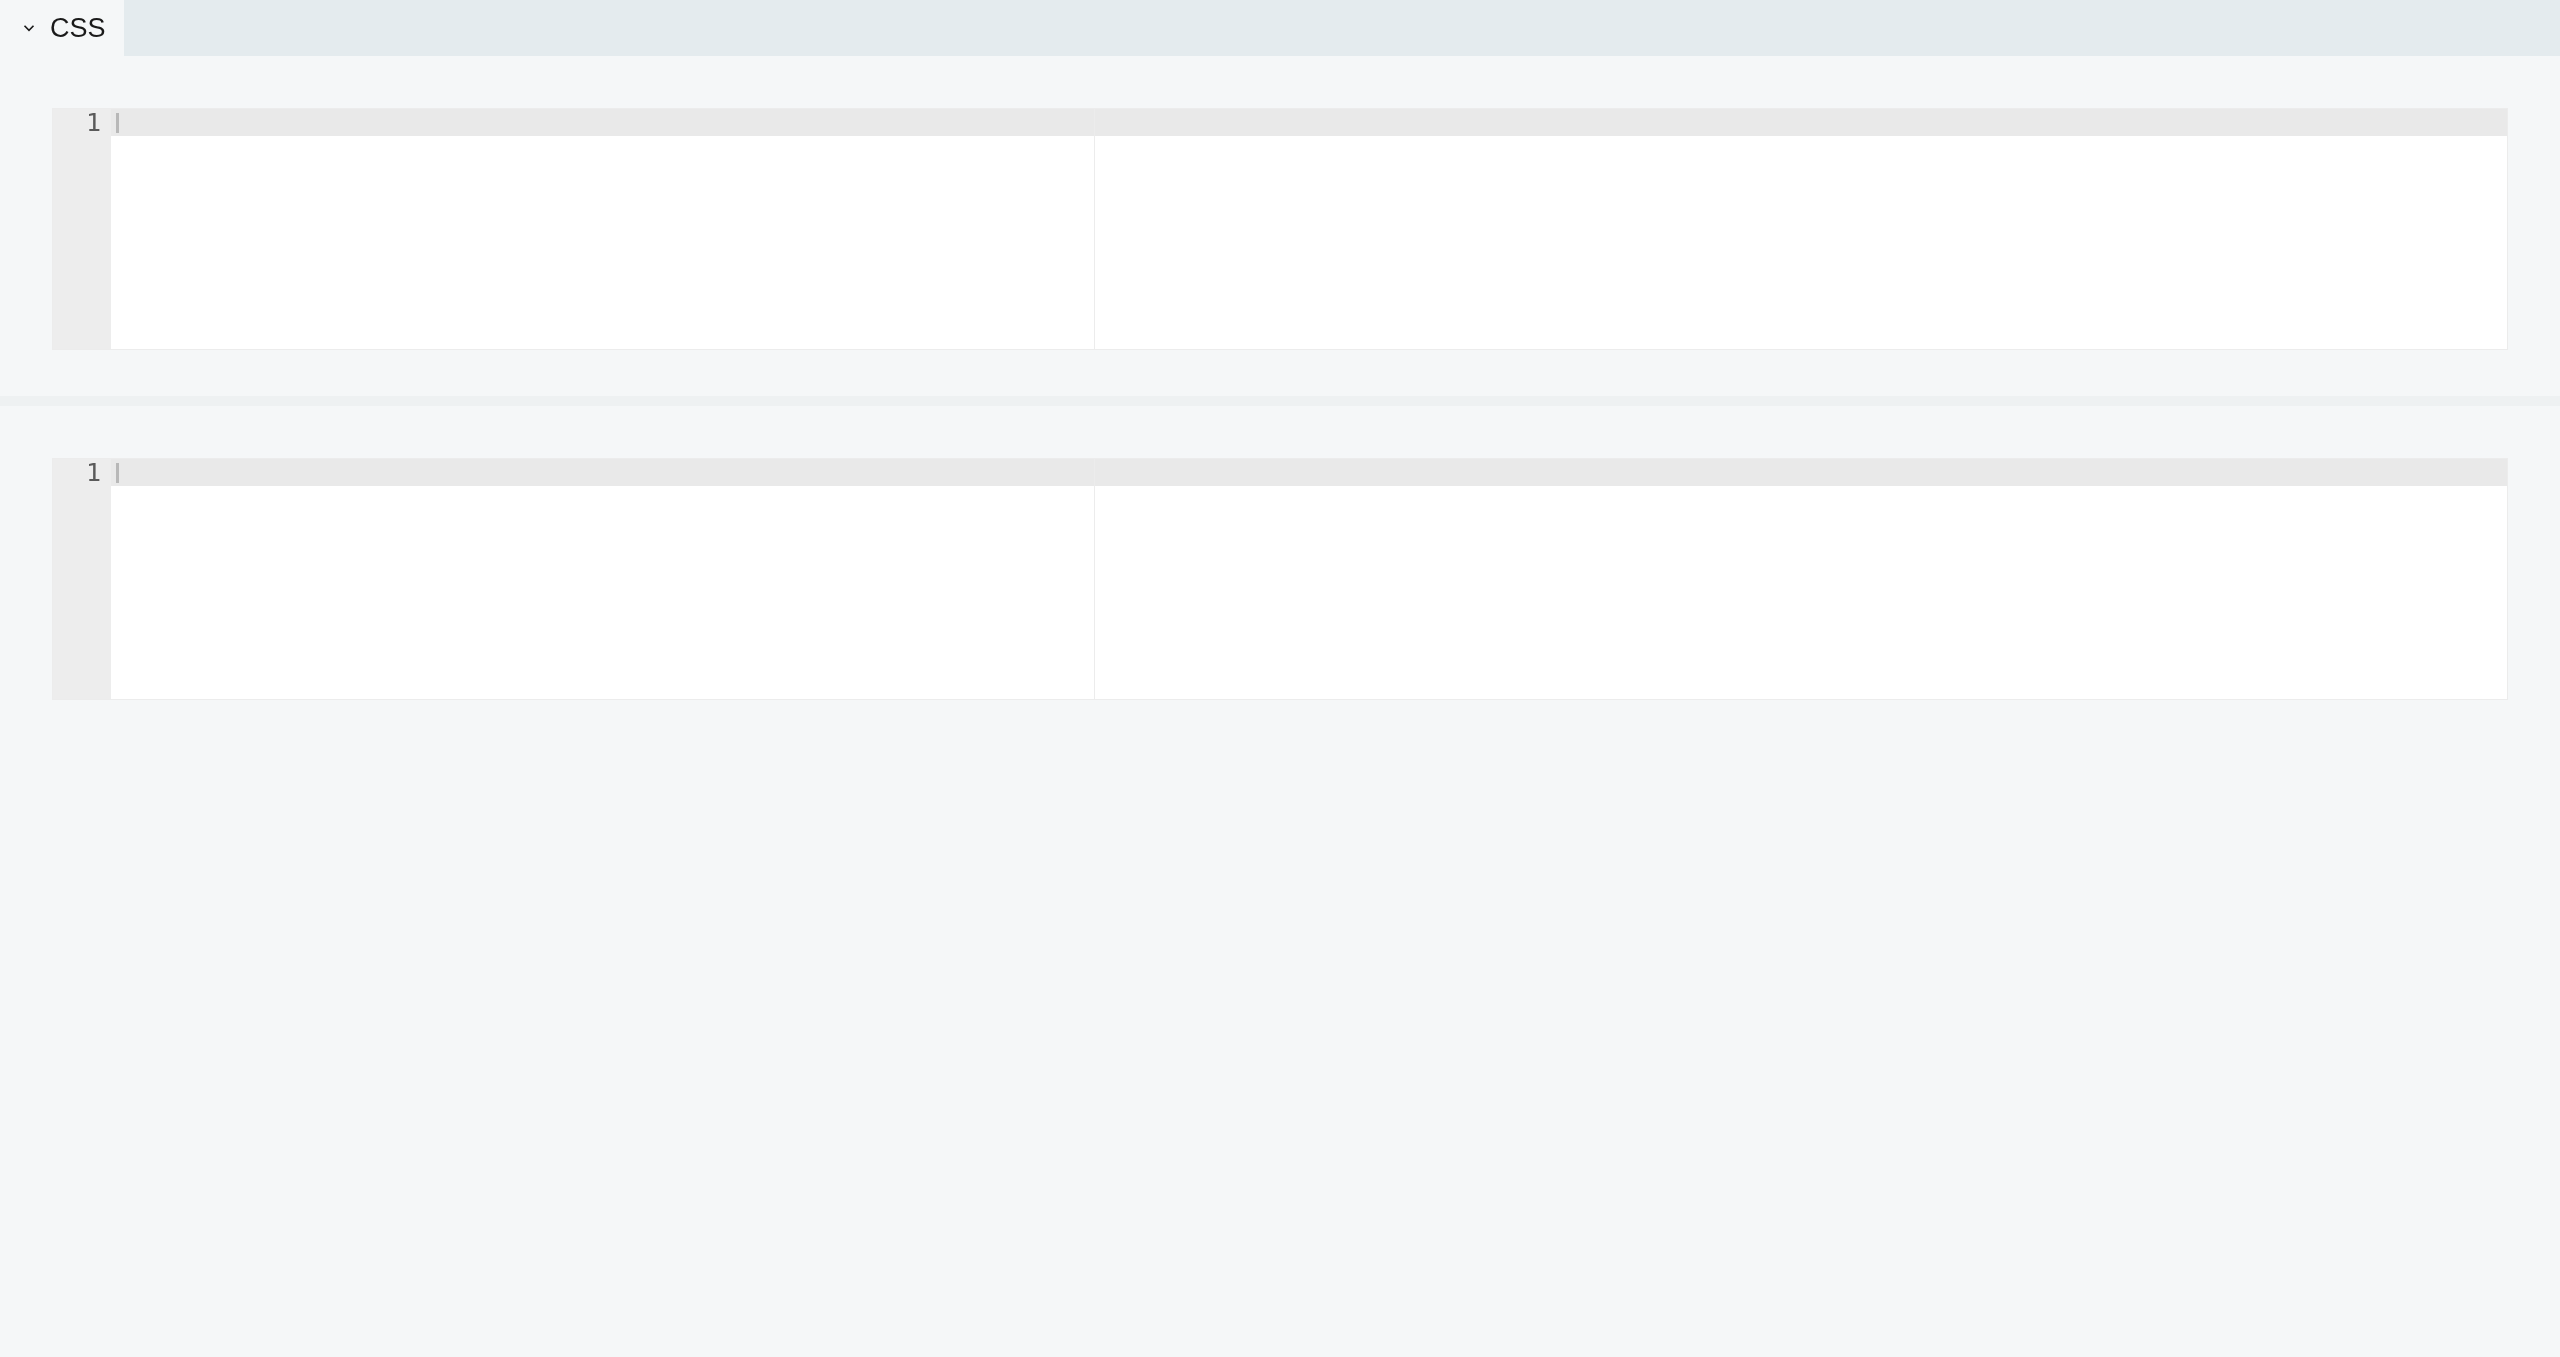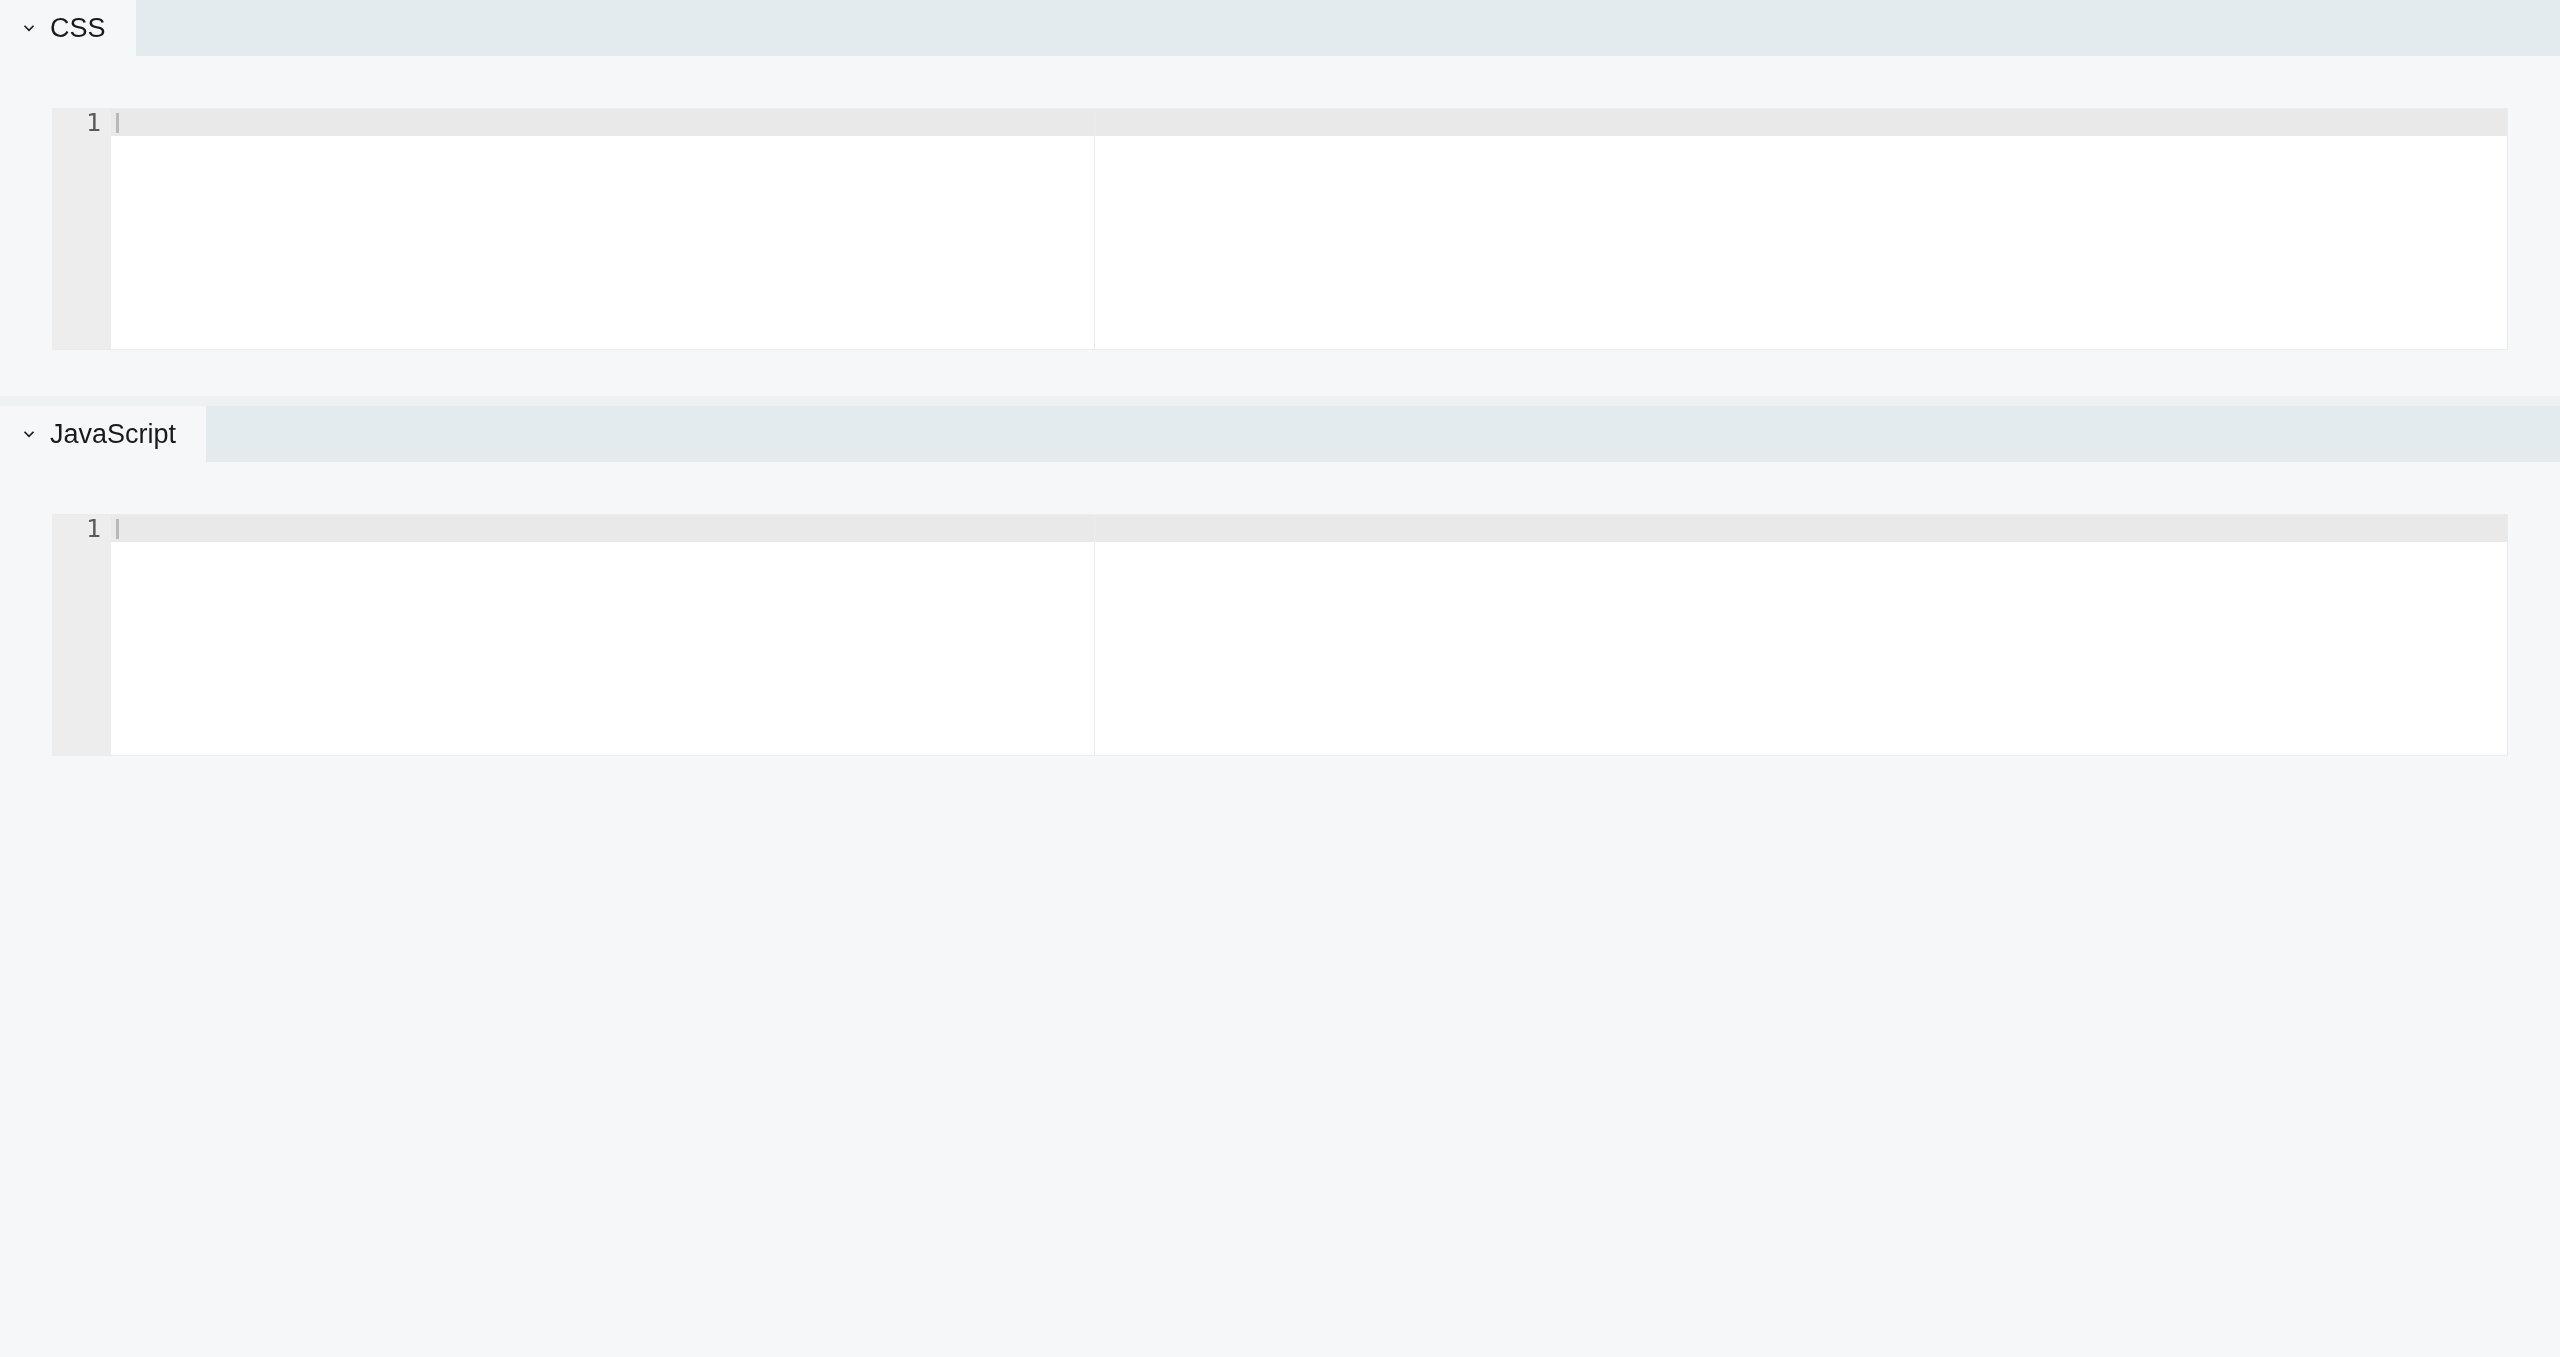--- a/index.html
+++ b/index.html
@@ -20,21 +20,21 @@
   .panel-header-bar {
     background: #e4ebee;
     display: flex;
     align-items: stretch;
     height: 56px;
   }
   .panel-tab {
     background: #f5f7f8;
     display: flex;
     align-items: center;
-    padding: 0 30px 0 20px;
+    padding: 0 18px 0 20px;
     gap: 12px;
     cursor: pointer;
   }
   .panel-tab .chev {
     width: 18px;
     height: 18px;
     display: inline-flex;
     align-items: center;
     justify-content: center;
   }
@@ -134,30 +134,20 @@
         <div class="cursor"></div>
         <div class="print-margin"></div>
       </div>
     </div>
   </div>
 </div>
 
 <div class="divider"></div>
 
 <div class="panel">
-  <div class="panel-header-bar">
-    <div class="panel-tab">
-      <span class="chev">
-        <svg viewBox="0 0 24 24">
-            <polyline points="6 9 12 15 18 9"></polyline>
-          </svg>
-      </span>
-      <span class="panel-tab-label">JavaScript</span>
-    </div>
-  </div>
   <div class="panel-body">
     <div class="editor">
       <div class="gutter">
         <div class="ln">1</div>
       </div>
       <div class="code-area">
         <div class="active-line"></div>
         <div class="cursor"></div>
         <div class="print-margin"></div>
       </div>

